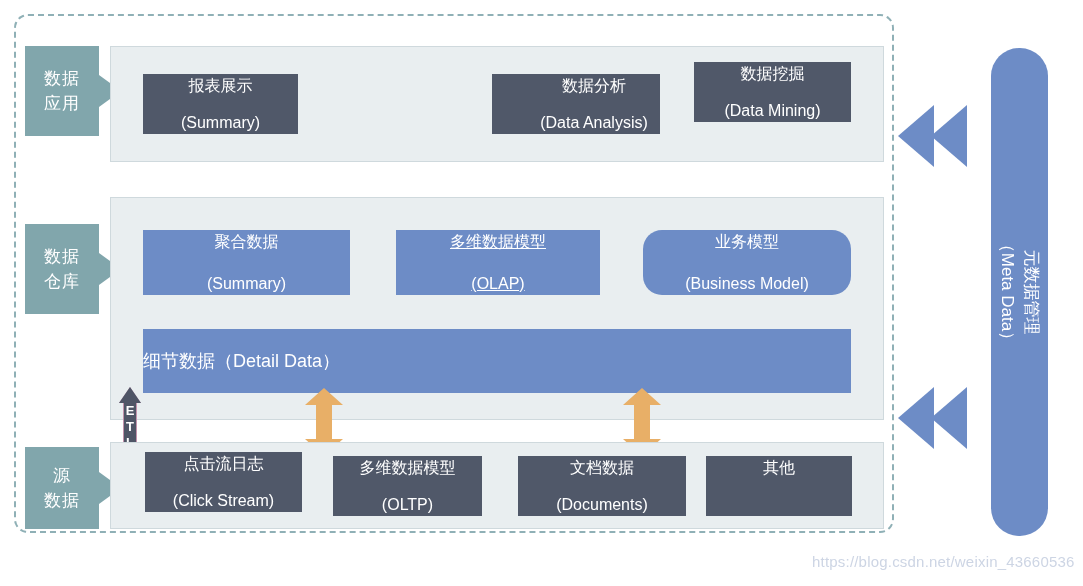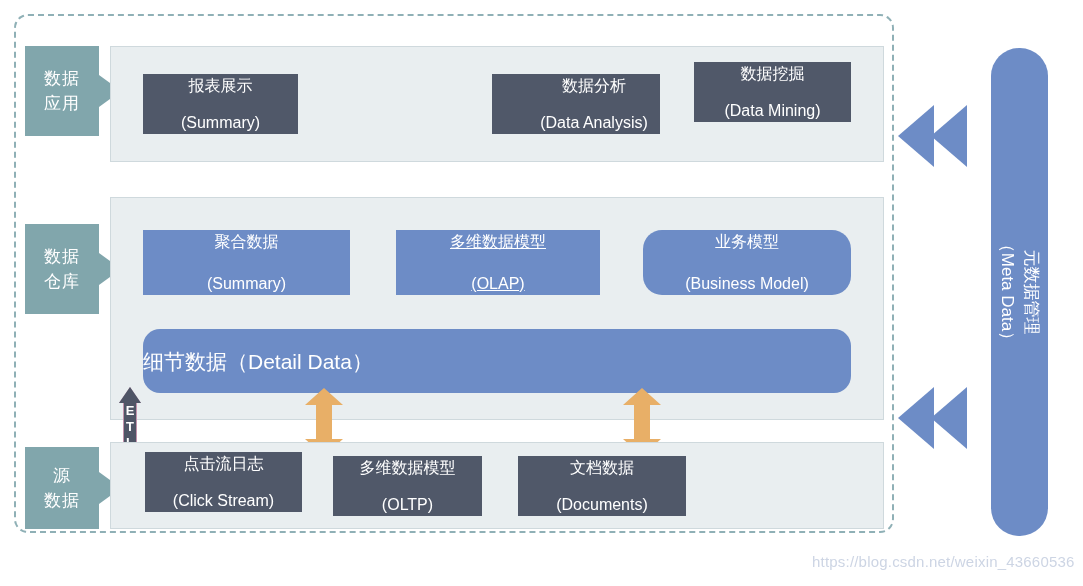--- a/index.html
+++ b/index.html
@@ -97,21 +97,21 @@
   #box-analysis { left: 492px; top: 74px; width: 168px; height: 60px; padding-left: 36px; }
   #box-mining   { left: 694px; top: 62px; width: 157px; height: 60px; }
 
   
   #box-summary  { left: 143px; top: 230px; width: 207px; height: 65px; }
   #box-olap     { left: 396px; top: 230px; width: 204px; height: 65px; text-decoration: underline; }
   #box-bmodel   { left: 643px; top: 230px; width: 208px; height: 65px; border-radius: 19px; }
 
   
   #box-detail   { left: 143px; top: 329px; width: 708px; height: 64px;
-                  flex-direction: row; font-size: 21px; border-radius: 17px; }
+                  flex-direction: row; font-size: 18px; }
 
   
   #box-click    { left: 145px; top: 452px; width: 157px; height: 60px; }
   #box-oltp     { left: 333px; top: 456px; width: 149px; height: 60px; }
   #box-docs     { left: 518px; top: 456px; width: 168px; height: 60px; }
   #box-other    { left: 706px; top: 456px; width: 146px; height: 60px; }
 
   
   #etl-arrow {
     position: absolute;
@@ -330,20 +330,23 @@
     <span class="en">(Click Stream)</span>
   </div>
   <div class="box dark" id="box-oltp">
     <span class="cn">多维数据模型</span>
     <span class="en">(OLTP)</span>
   </div>
   <div class="box dark" id="box-docs">
     <span class="cn">文档数据</span>
     <span class="en">(Documents)</span>
   </div>
+  <div class="box dark" id="box-other">
+    <span class="cn">其他</span>
+  </div>
 
   <div class="chev-left" id="chev-top">
     <div class="t1"></div>
     <div class="t2"></div>
   </div>
   <div class="chev-left" id="chev-bottom">
     <div class="t1"></div>
     <div class="t2"></div>
   </div>
 

